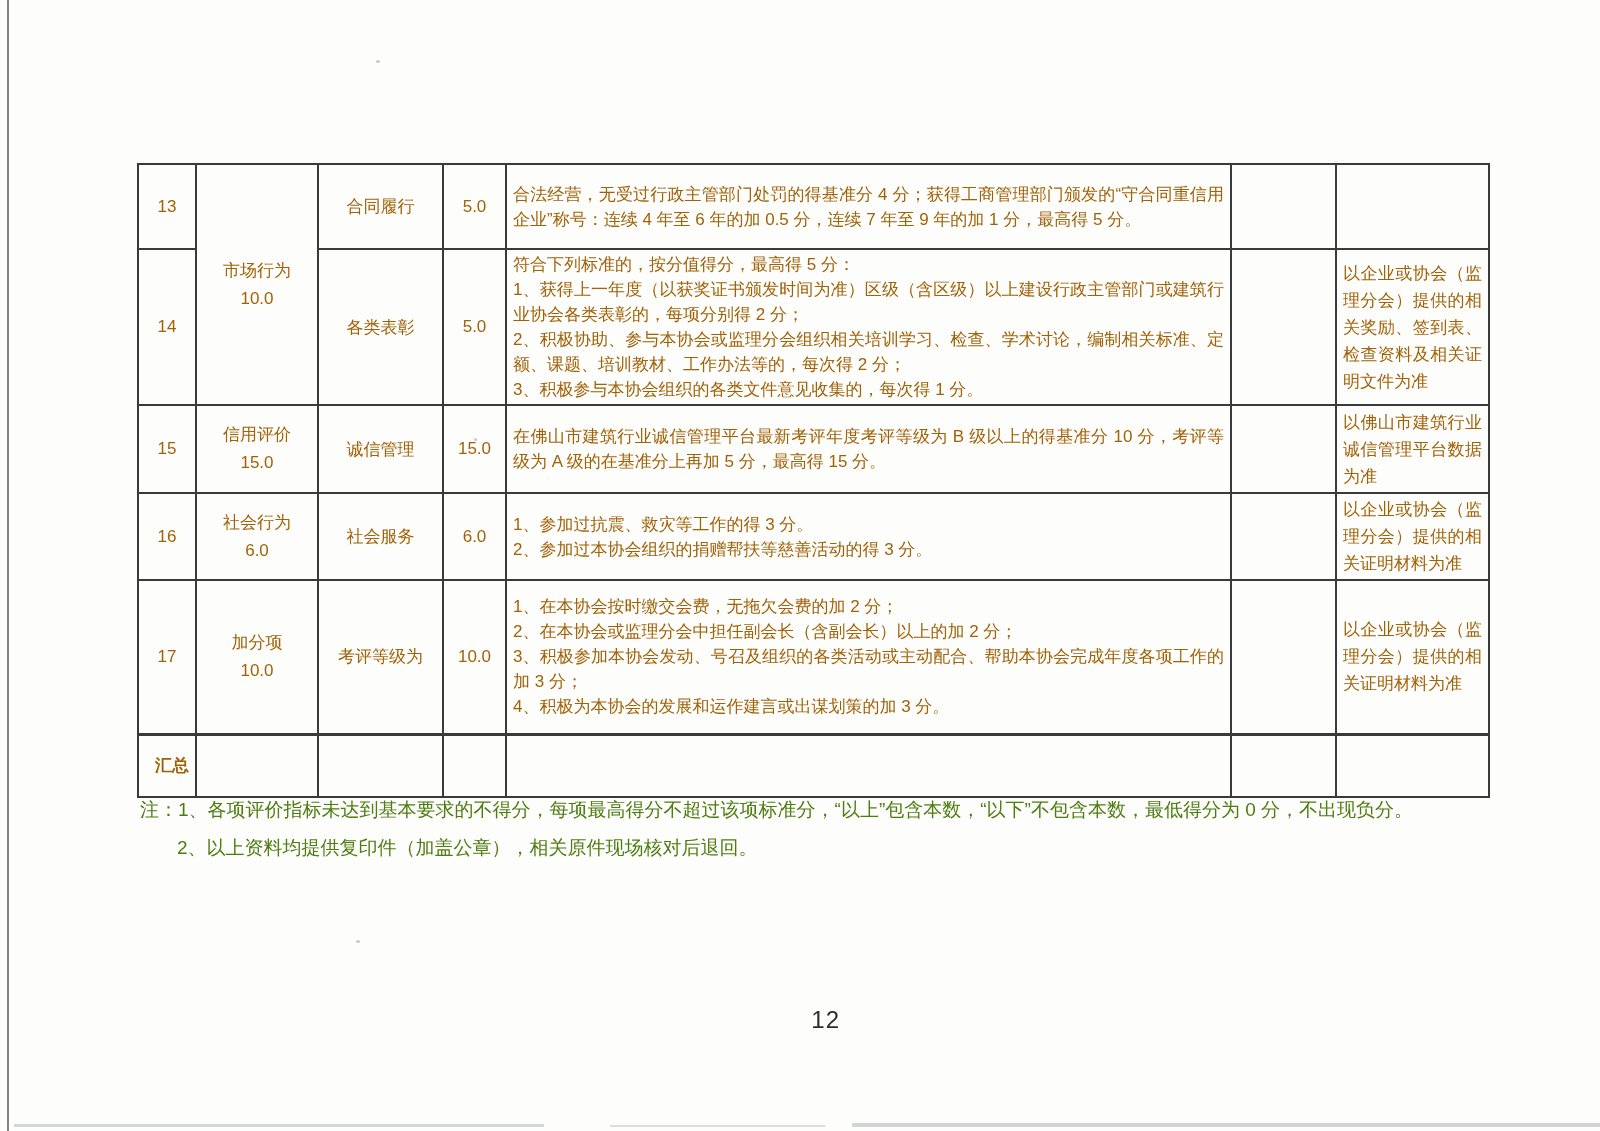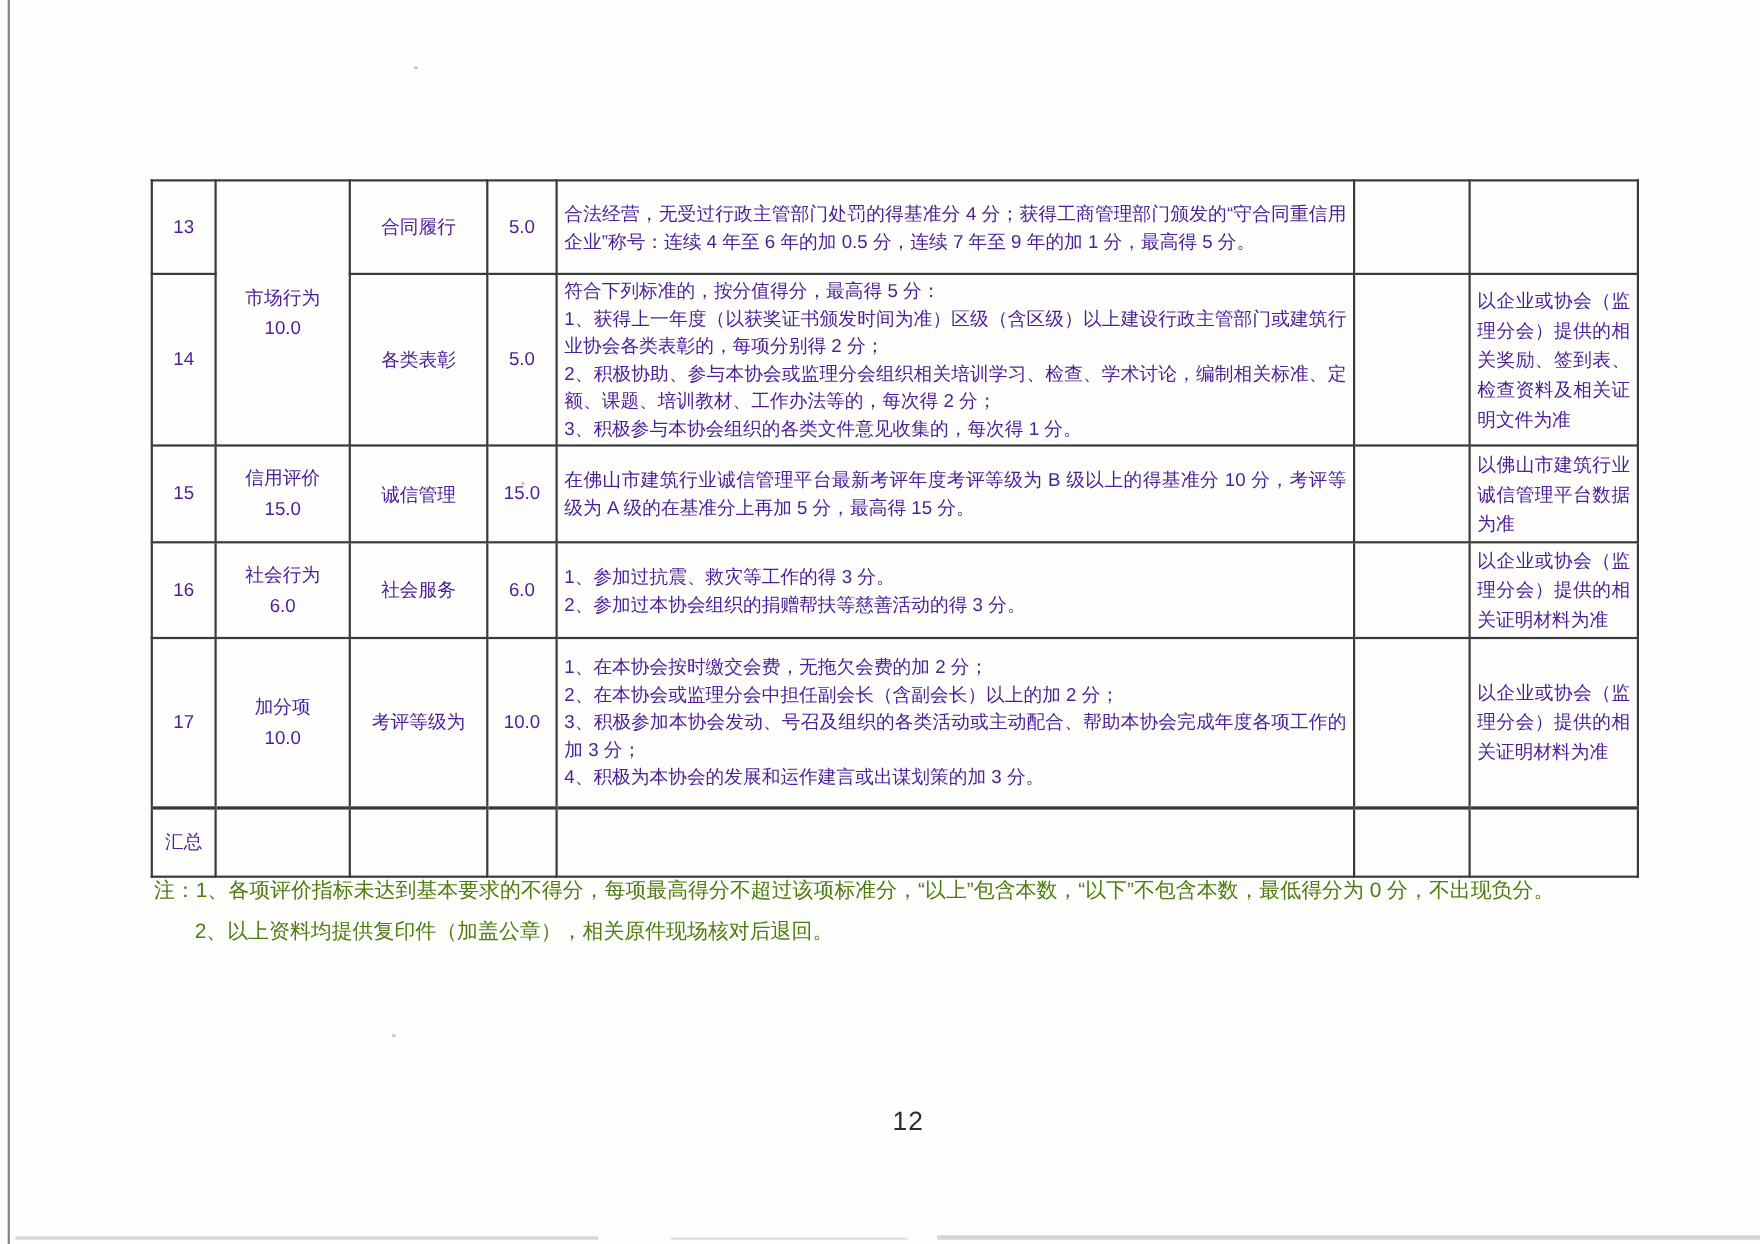--- a/index.html
+++ b/index.html
@@ -19,21 +19,21 @@
   .scan-edge-left {
     position: absolute; left: 7px; top: 0;
     width: 2px; height: 1131px;
     background: #6e6e6e; opacity: 0.85;
   }
   table.eval-table {
     position: absolute; left: 137px; top: 163px;
     width: 1351px;
     border-collapse: collapse;
     table-layout: fixed;
-    color: #4c1d95;
+    color: #a16207;
   }
   table.eval-table td {
     border: 2px solid #3a3a3a;
     padding: 2px 6px;
     font-size: 17px;
     vertical-align: middle;
     overflow: hidden;
   }
   td.c-num   { text-align: center; font-size: 19px; }
   td.c-cat   { text-align: center; font-size: 18px; line-height: 28px; border-radius: 14px; }
@@ -47,21 +47,21 @@
     font-size: 17px;
   }
   td.c-result { }
   td.c-remark {
     text-align: justify;
     line-height: 27px;
     padding: 3px 8px;
     font-size: 17px;
   }
   tr.summary-row td { border-top-width: 3px; }
-  td.c-summary-label { text-align: center; font-size: 19px; font-weight: normal; padding: 0 2px; }
+  td.c-summary-label { text-align: right; font-size: 19px; font-weight: bold; padding: 0 2px; }
 
   .notes {
     position: absolute; left: 140px; top: 794px;
     width: 1352px;
     font-size: 19px;
     line-height: 31px;
     color: #4d7c0f;
   }
   .note-1 { padding-left: 74px; text-indent: -74px; }
   .note-2 { padding-left: 74px; text-indent: -37px; margin-top: 7px; }

